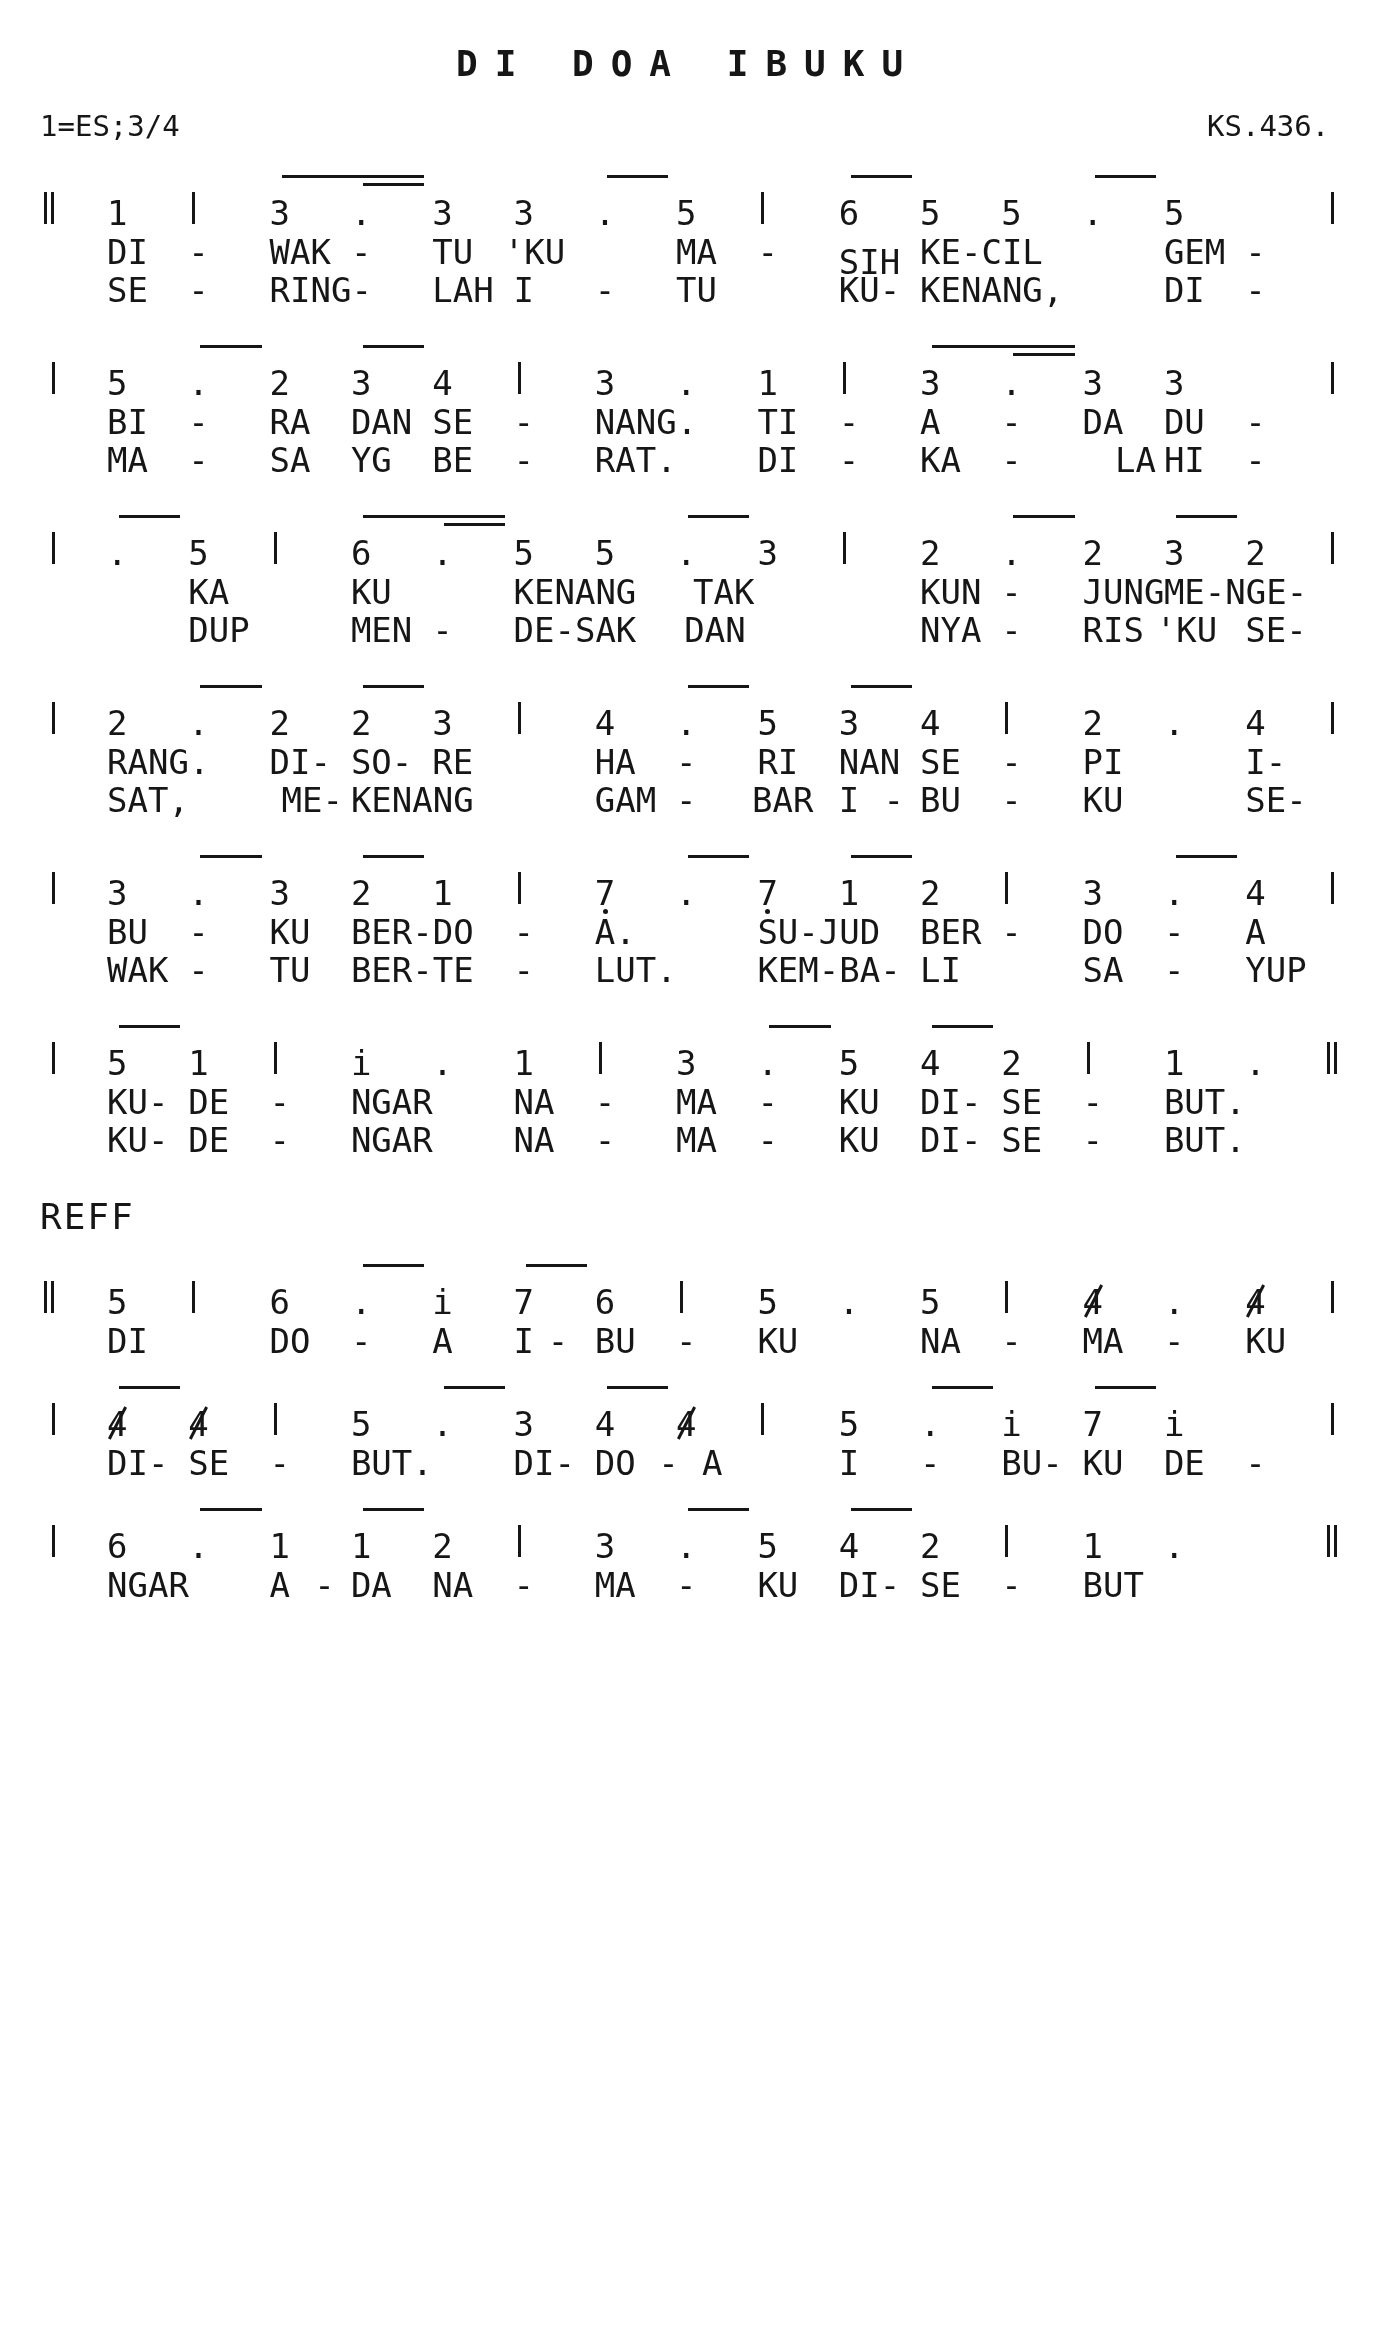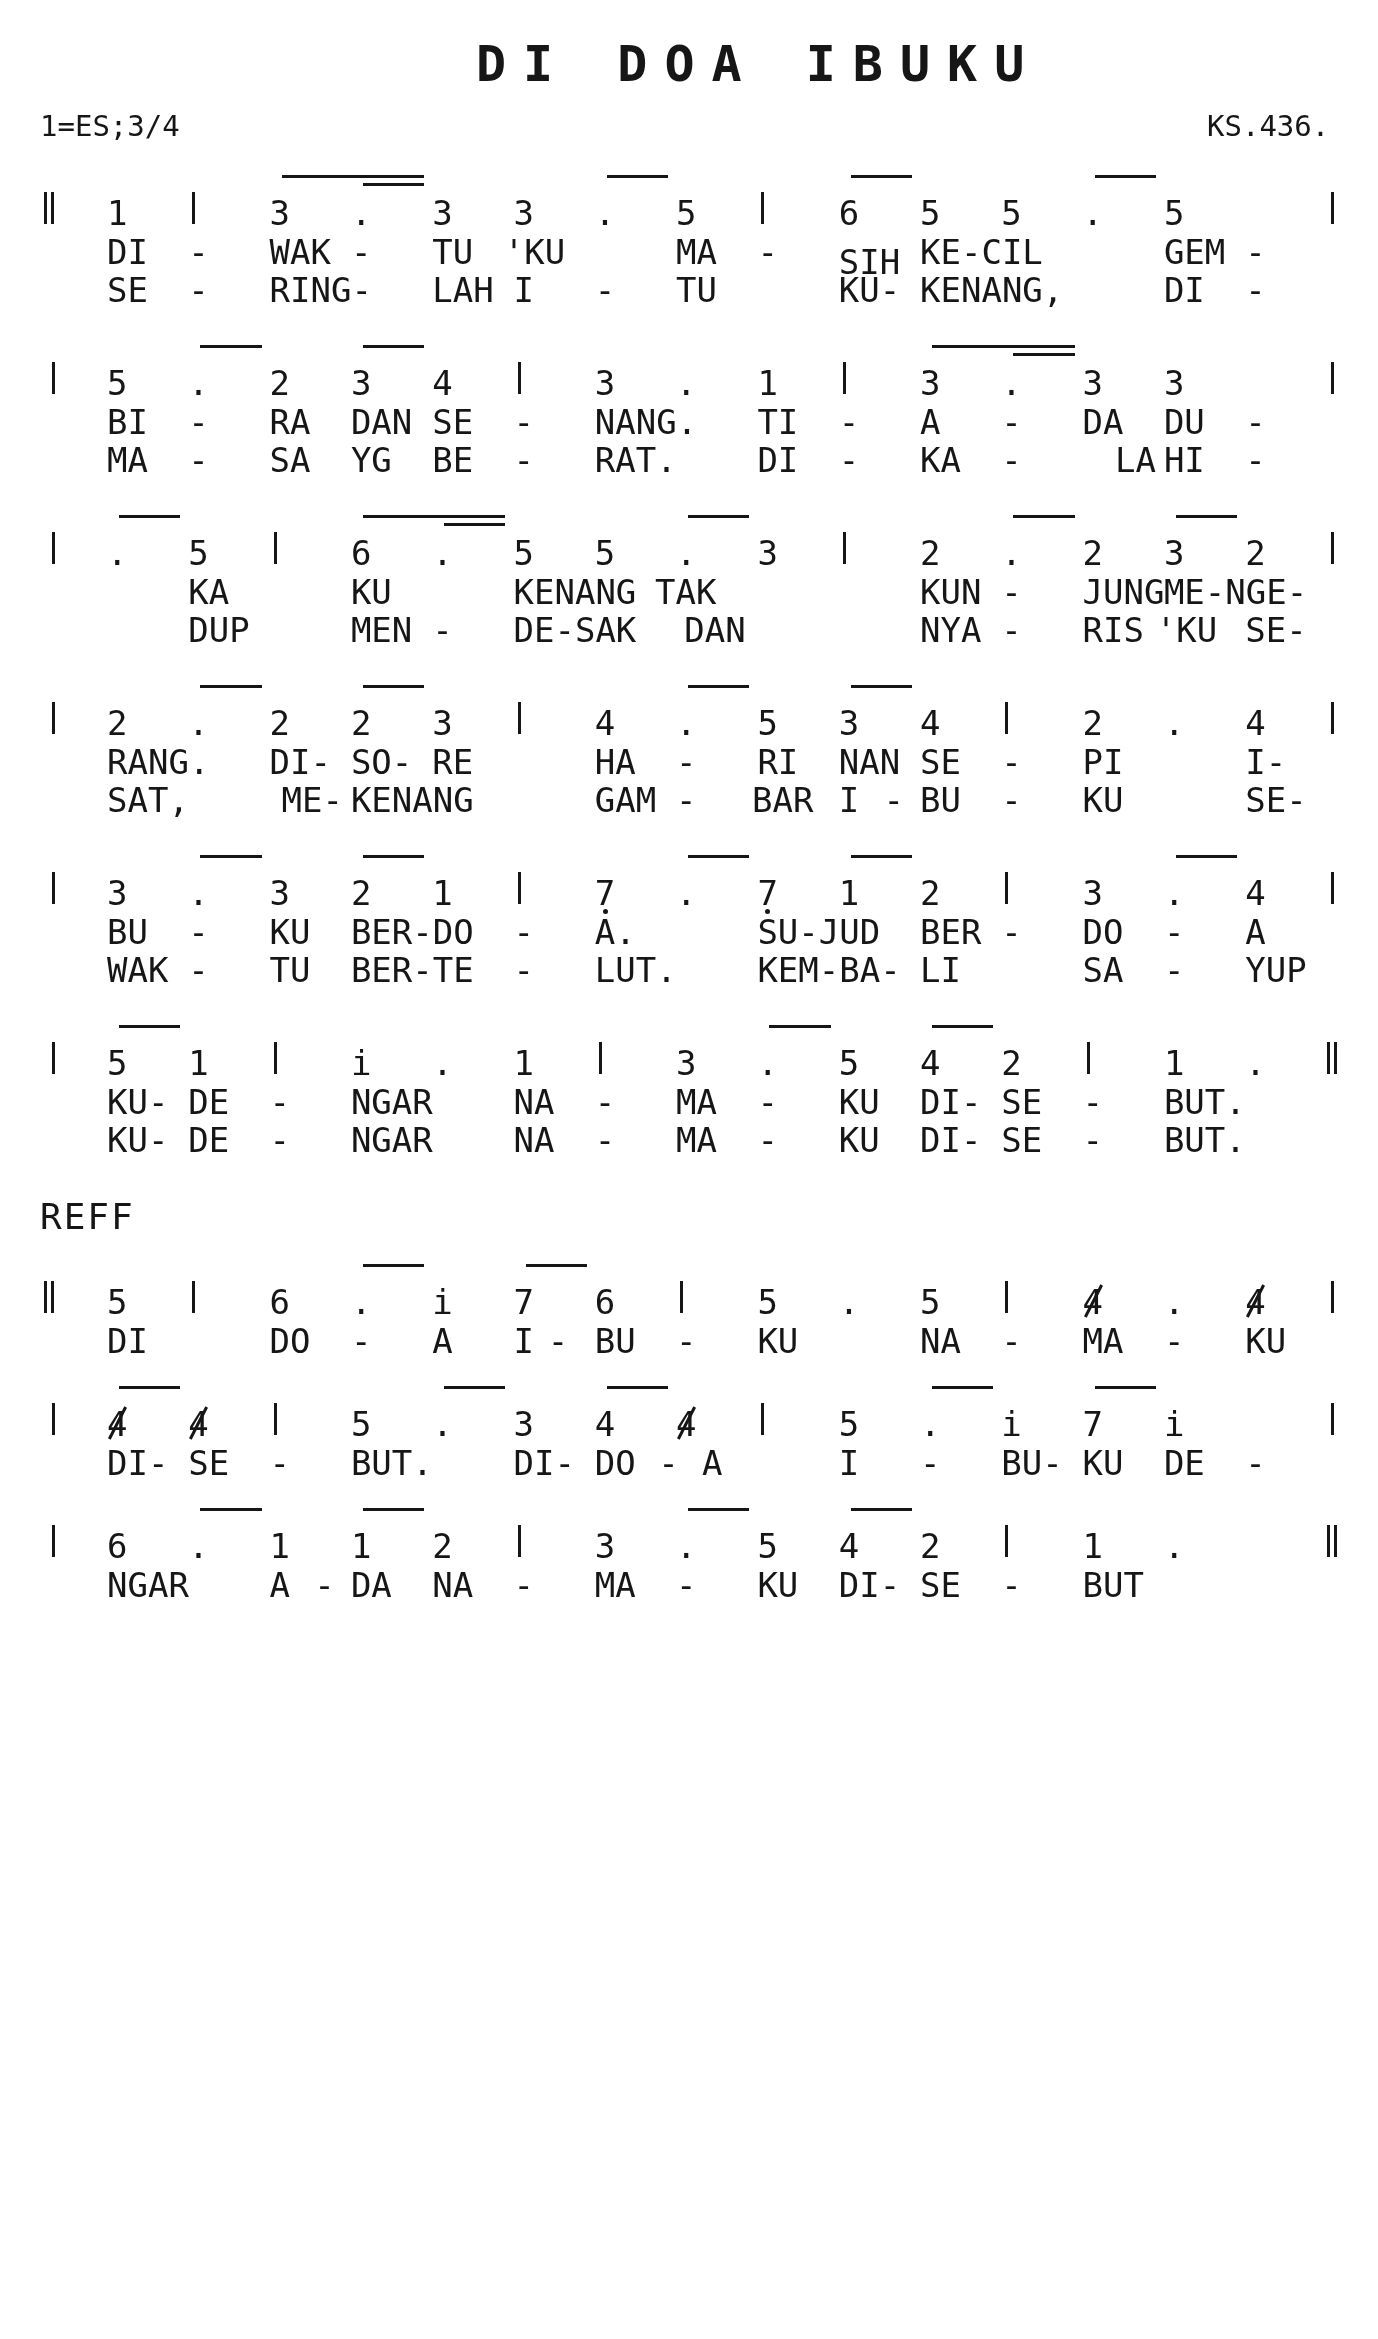--- a/index.html
+++ b/index.html
@@ -8,22 +8,22 @@
     position:relative;
     width:1378px;
     height:2339px;
     background:#ffffff;
     font-family:"DejaVu Sans Mono", monospace;
     color:#161616;
     overflow:hidden;
   }
   .title{
     position:absolute;
-    left:476px; top:44px;
-    font-size:50px; line-height:40px;
+    left:456px; top:44px;
+    font-size:36px; line-height:40px;
     font-weight:bold;
     letter-spacing:17px;
     white-space:nowrap;
   }
   .hdr{
     position:absolute;
     top:112px;
     font-size:29px; line-height:29px;
     white-space:nowrap;
   }
@@ -189,21 +189,21 @@
         <div class="bar" style="left: 842.7px; top: 532px;"></div>
         <div class="tok" style="left: 920px; top: 536px;">2</div>
         <div class="tok" style="left: 1001.3px; top: 536px;">.</div>
         <div class="tok" style="left: 1082.6px; top: 536px;">2</div>
         <div class="tok" style="left: 1163.9px; top: 536px;">3</div>
         <div class="tok" style="left: 1245.2px; top: 536px;">2</div>
         <div class="bar" style="left: 1330.5px; top: 532px;"></div>
         <div class="tok" style="left: 188.3px; top: 575px;">KA</div>
         <div class="tok" style="left: 350.9px; top: 575px;">KU</div>
         <div class="tok" style="left: 513.5px; top: 575px;">KENANG</div>
-        <div class="tok" style="left: 655px; top: 575px;">TAK</div>
+        <div class="tok" style="left: 693px; top: 575px;">TAK</div>
         <div class="tok" style="left: 920px; top: 575px;">KUN</div>
         <div class="tok" style="left: 1001.3px; top: 575px;">-</div>
         <div class="tok" style="left: 1082.6px; top: 575px;">JUNG</div>
         <div class="tok" style="left: 1163.9px; top: 575px;">ME-NGE-</div>
         <div class="tok" style="left: 188.3px; top: 613px;">DUP</div>
         <div class="tok" style="left: 350.9px; top: 613px;">MEN</div>
         <div class="tok" style="left: 432.2px; top: 613px;">-</div>
         <div class="tok" style="left: 513.5px; top: 613px;">DE-SAK</div>
         <div class="tok" style="left: 684.23px; top: 613px;">DAN</div>
         <div class="tok" style="left: 920px; top: 613px;">NYA</div>

